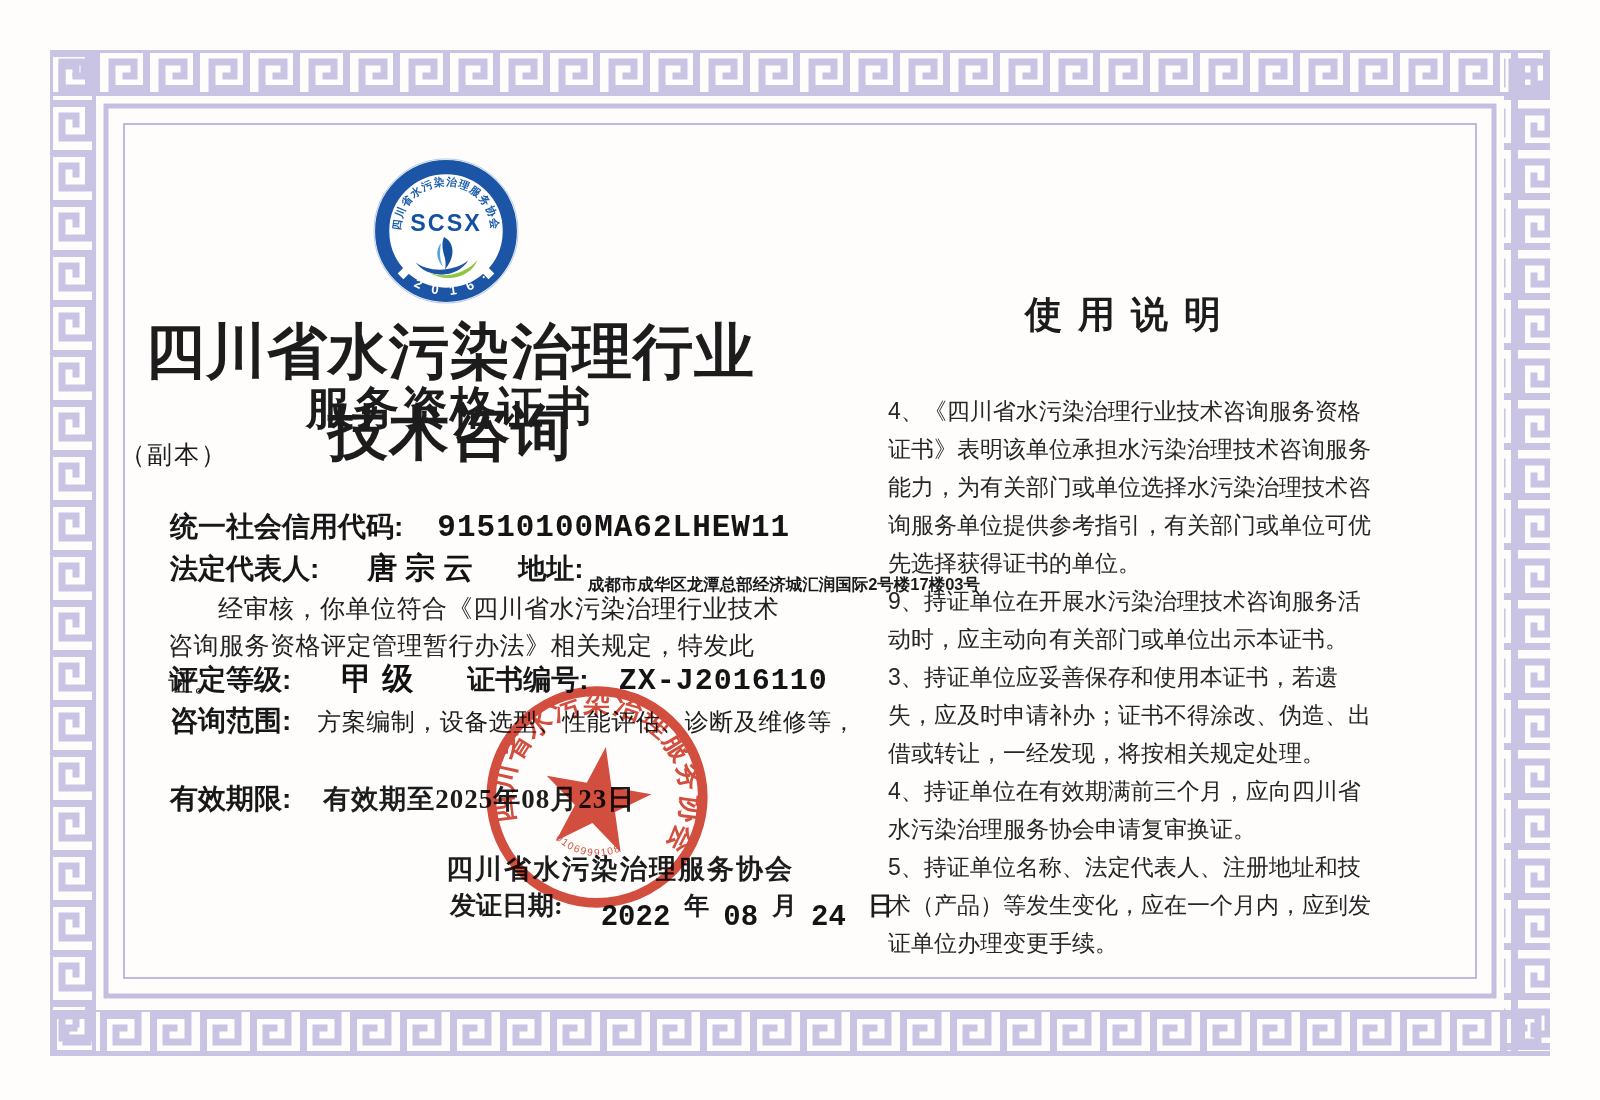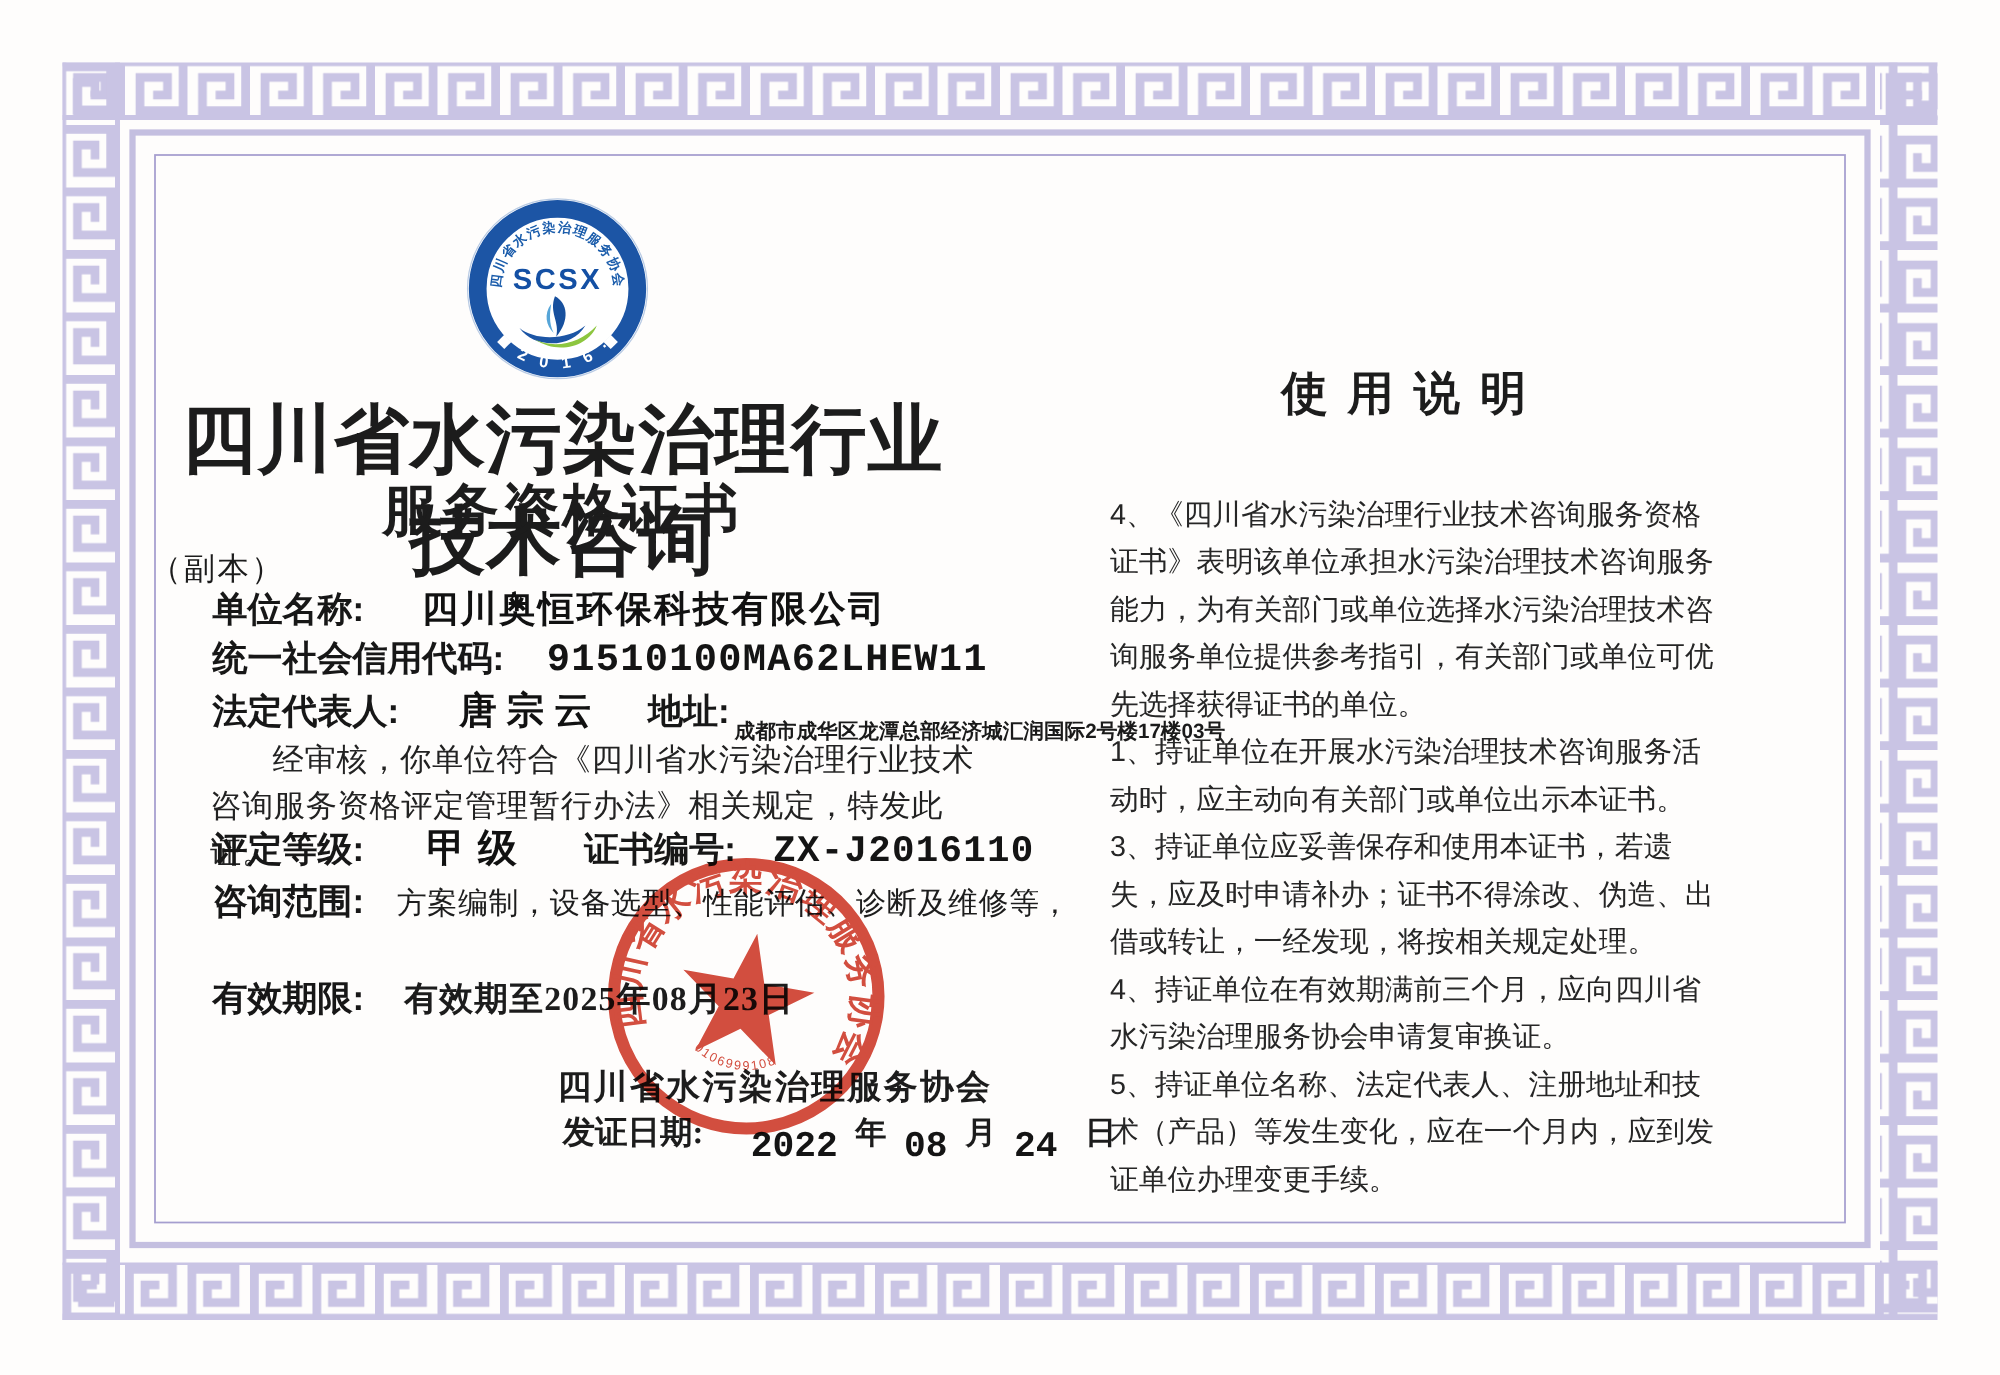--- a/index.html
+++ b/index.html
@@ -94,24 +94,20 @@
     <g fill="#ffffff">
       <rect x="-4" y="-4" width="8" height="8" transform="translate(33,114) rotate(45)"></rect>
       <rect x="-4" y="-4" width="8" height="8" transform="translate(117,114) rotate(45)"></rect>
     </g>
   </svg>
 
   <div class="abs title1">四川省水污染治理行业技术咨询</div>
   <div class="abs title2">服务资格证书</div>
   <div class="abs subtitle">（副本）</div>
 
-  <div class="abs" style="left:170px;top:468px;">
-    <span class="lbl">单位名称:</span>
-    <span class="val-bold" style="margin-left:42px;letter-spacing:2px;">四川奥恒环保科技有限公司</span>
-  </div>
 
   <div class="abs" style="left:170px;top:508px;">
     <span class="lbl">统一社会信用代码:</span>
     <span class="mono" style="margin-left:30px;font-size:31px;letter-spacing:1px;">91510100MA62LHEW11</span>
   </div>
 
   <div class="abs" style="left:170px;top:548px;white-space:nowrap;">
     <span class="lbl">法定代表人:</span>
     <span class="val-bold" style="margin-left:44px;letter-spacing:8px;font-size:30px;">唐宗云</span>
     <span class="lbl" style="margin-left:33px;">地址:</span>
@@ -159,19 +155,19 @@
       <path id="sealBotArc" d="M 76,158 A 58,58 0 0 0 158,158" fill="none"></path>
       <text font-size="10" letter-spacing="1.5" font-family="Liberation Sans, sans-serif" fill="#cf3a2a">
         <textPath href="#sealBotArc" startOffset="50%" text-anchor="middle">0106999108</textPath>
       </text>
     </g>
   </svg>
 
   <div class="abs usage-head">使用说明</div>
   <div class="abs usage-body">
     <p>4、《四川省水污染治理行业技术咨询服务资格证书》表明该单位承担水污染治理技术咨询服务能力，为有关部门或单位选择水污染治理技术咨询服务单位提供参考指引，有关部门或单位可优先选择获得证书的单位。</p>
-    <p>1、持证单位在开展水污染治理技术咨询服务活动时，应主动向有关部门或单位出示本证书。</p>
+    <p>9、持证单位在开展水污染治理技术咨询服务活动时，应主动向有关部门或单位出示本证书。</p>
     <p>3、持证单位应妥善保存和使用本证书，若遗失，应及时申请补办；证书不得涂改、伪造、出借或转让，一经发现，将按相关规定处理。</p>
     <p>4、持证单位在有效期满前三个月，应向四川省水污染治理服务协会申请复审换证。</p>
     <p>5、持证单位名称、法定代表人、注册地址和技术（产品）等发生变化，应在一个月内，应到发证单位办理变更手续。</p>
   </div>
 
 </div>
 
 </body></html>

